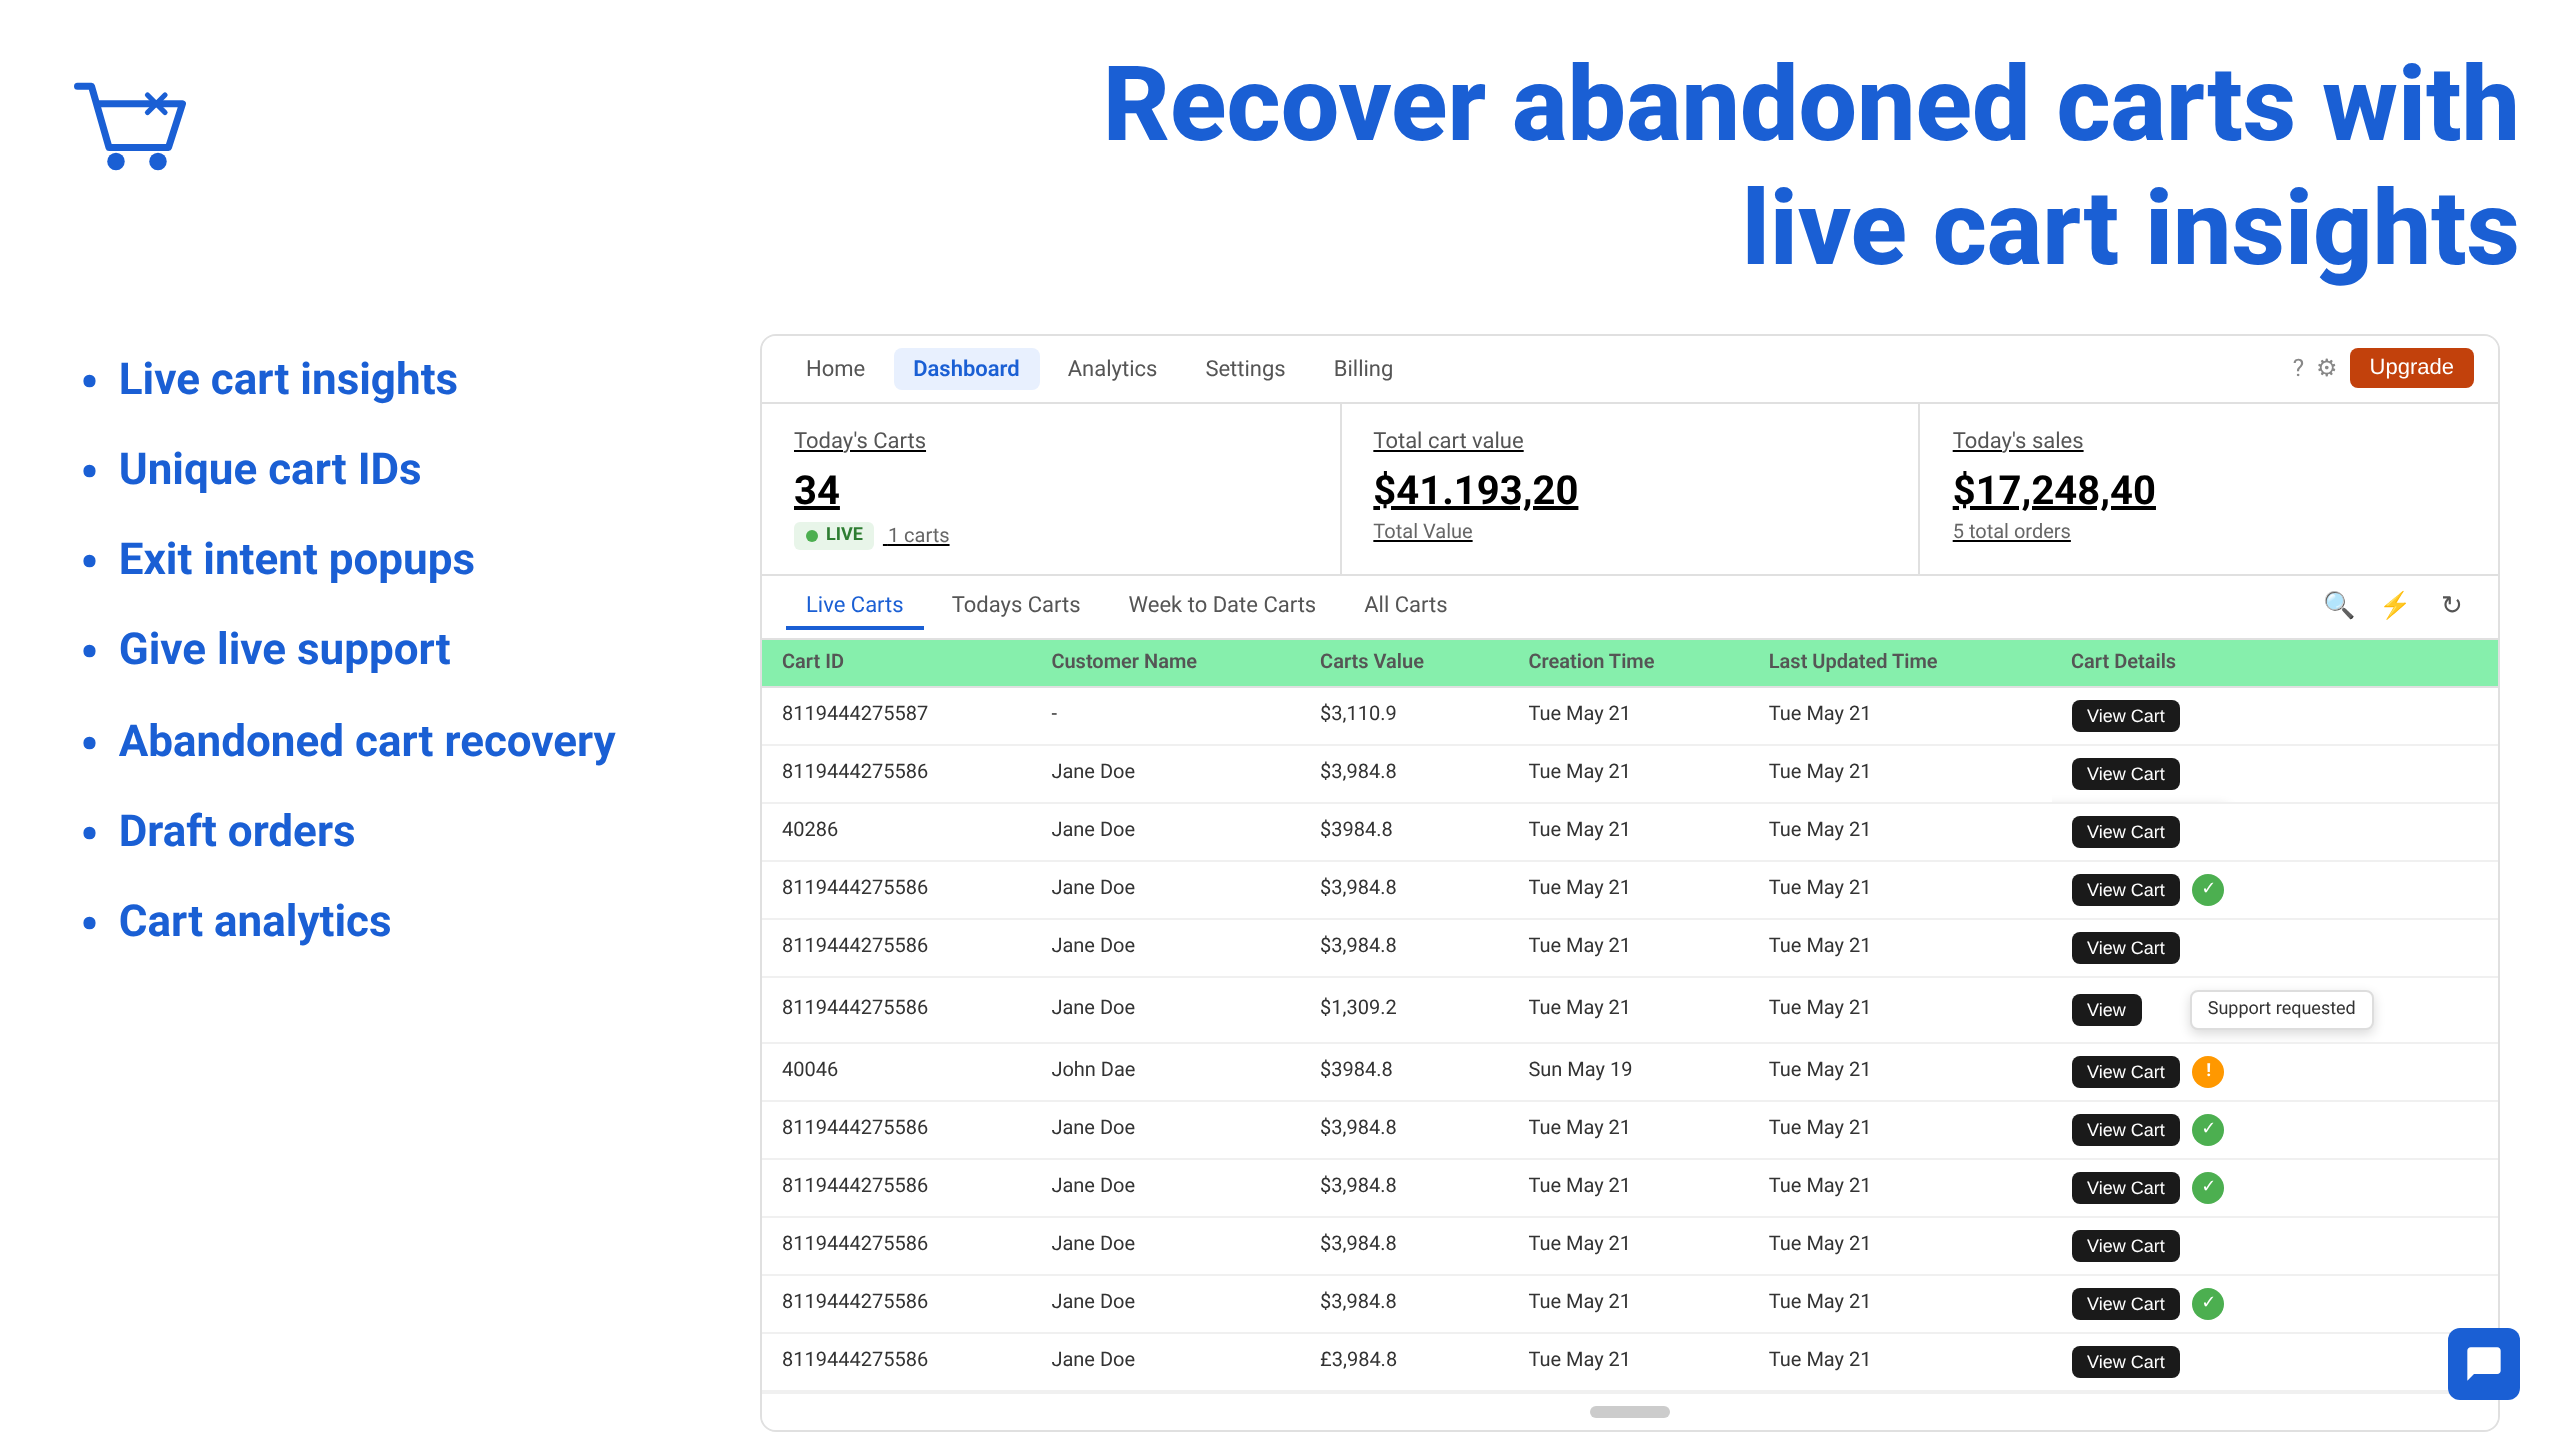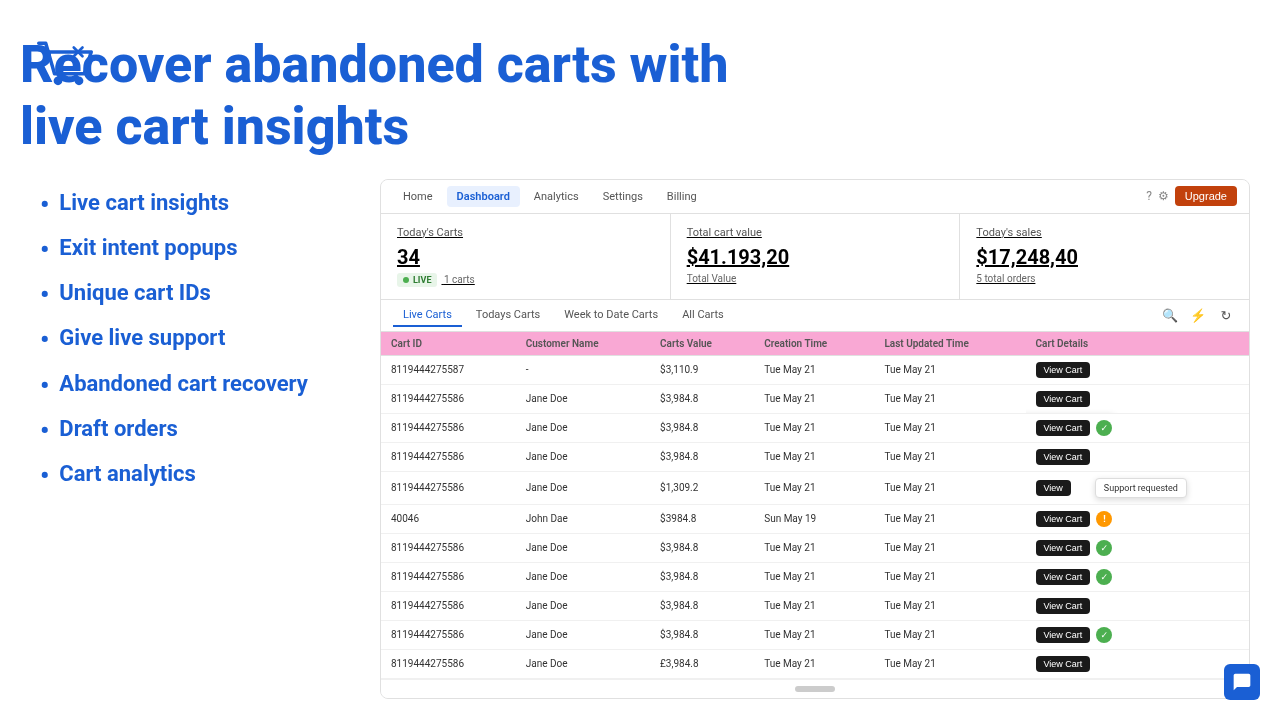--- a/index.html
+++ b/index.html
@@ -6,22 +6,22 @@
     body {
       width: 1280px;
       height: 720px;
       background: #ffffff;
       font-family: -apple-system, BlinkMacSystemFont, 'Segoe UI', Roboto, sans-serif;
       overflow: hidden;
     }
 
     
     .header {
-      text-align: left;
-      padding: 34px 20px 20px;
+      text-align: right;
+      padding: 22px 20px 20px;
     }
     .header h1 {
       font-size: 52px;
       font-weight: 800;
       color: #1a5fd4;
       line-height: 1.2;
     }
 
     
     .main-layout {
@@ -188,21 +188,21 @@
     .data-table {
       width: 100%;
       border-collapse: collapse;
     }
     .data-table th {
       text-align: left;
       padding: 6px 10px;
       font-size: 10px;
       font-weight: 600;
       color: #555;
-      background: #f9a8d4;
+      background: #86efac;
       border-bottom: 1px solid #e0e0e0;
     }
     .data-table td {
       padding: 6px 10px;
       font-size: 10px;
       color: #333;
       border-bottom: 1px solid #f0f0f0;
       white-space: nowrap;
       overflow: hidden;
     }
@@ -312,22 +312,22 @@
     <span>Recover abandoned carts with</span><br>
     <span>live cart insights</span>
   </h1>
 </div>
 
 <div class="main-layout">
 
   <div class="feature-list">
     <ul id="feature-ul">
         <li>Live cart insights</li>
+        <li>Unique cart IDs</li>
         <li>Exit intent popups</li>
-        <li>Unique cart IDs</li>
         <li>Give live support</li>
         <li>Abandoned cart recovery</li>
         <li>Draft orders</li>
         <li>Cart analytics</li>
       </ul>
   </div>
 
   <div class="dashboard-panel">
 
     <div class="nav-bar">
@@ -413,20 +413,32 @@
               <td>$3,984.8</td>
               <td>Tue May 21</td>
               <td>Tue May 21</td>
               <td>
                 <div class="cart-details-cell">
                   <div class="tooltip-popup"><button class="view-cart-btn">View Cart</button><div class="tooltip-box">Order was placed by customer</div></div>
                 </div>
               </td>
             </tr>
             <tr>
+              <td>40286</td>
+              <td>Jane Doe</td>
+              <td>$3984.8</td>
+              <td>Tue May 21</td>
+              <td>Tue May 21</td>
+              <td>
+                <div class="cart-details-cell">
+                  <button class="view-cart-btn">View Cart</button>
+                </div>
+              </td>
+            </tr>
+            <tr>
               <td>8119444275586</td>
               <td>Jane Doe</td>
               <td>$3,984.8</td>
               <td>Tue May 21</td>
               <td>Tue May 21</td>
               <td>
                 <div class="cart-details-cell">
                   <button class="view-cart-btn">View Cart</button>
                   <span class="badge-green">✓</span>
                 </div>

